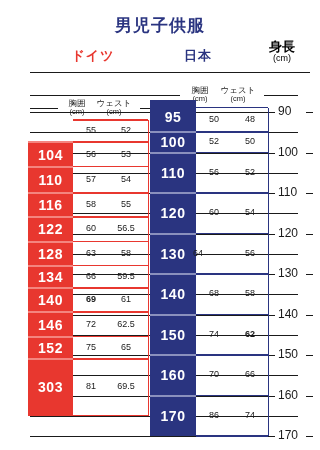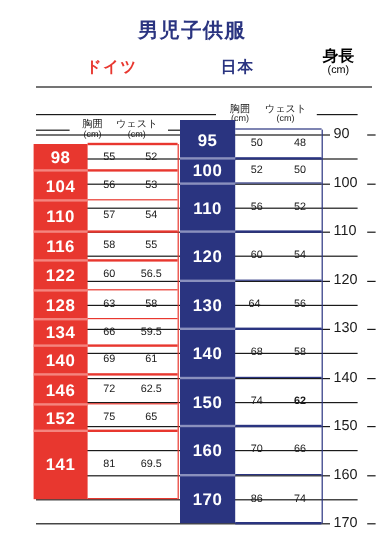--- a/index.html
+++ b/index.html
@@ -112,23 +112,20 @@
     <div class="tickline" style="left:30px;top:334.75px;width:268px;"></div>
     <div class="tickline" style="left:30px;top:375.25px;width:268px;"></div>
     <div class="tickline" style="left:30px;top:415.75px;width:268px;"></div>
     <div class="subhead" style="left:60px;top:99px;width:78px;"><span style="display: inline-block; width: 30px;">胸囲<span class="u">(cm)</span></span><span style="display: inline-block; width: 44px;">ウェスト<span class="u">(cm)</span></span></div>
     <div class="subhead" style="left:182px;top:86px;width:80px;"><span style="display: inline-block; width: 32px;">胸囲<span class="u">(cm)</span></span><span style="display: inline-block; width: 44px;">ウェスト<span class="u">(cm)</span></span></div>
     <div class="rule" style="left:30px;top:108px;width:28px;"></div>
     <div class="rule" style="left:140px;top:108px;width:28px;"></div>
     <div class="rule" style="left:150px;top:95px;width:30px;"></div>
     <div class="rule" style="left:264px;top:95px;width:34px;"></div>
     <div class="rule" style="left:30px;top:95px;width:120px;"></div>
-    <div class="band de" style="left:28px;top:120.1px;width:45px;height:22.275000000000006px;">
-      <div class="sz">98</div>
-    </div>
     <div class="mline de" style="left:73px;top:141.375px;width:75px;"></div>
     <div class="meas" style="left:73px;top:125.23750000000001px;width:36px;">55</div>
     <div class="meas" style="left:108px;top:125.23750000000001px;width:36px;">52</div>
     <div class="band de" style="left:28px;top:142.375px;width:45px;height:24.30000000000001px;">
       <div class="sz">104</div>
     </div>
     <div class="sep de" style="left:28px;top:141.375px;width:45px;"></div>
     <div class="mline de" style="left:73px;top:165.675px;width:75px;"></div>
     <div class="meas" style="left:73px;top:148.525px;width:36px;">56</div>
     <div class="meas" style="left:108px;top:148.525px;width:36px;">53</div>
@@ -165,38 +162,38 @@
     </div>
     <div class="sep de" style="left:28px;top:264.9px;width:45px;"></div>
     <div class="mline de" style="left:73px;top:287.175px;width:75px;"></div>
     <div class="meas" style="left:73px;top:271.0375px;width:36px;">66</div>
     <div class="meas" style="left:108px;top:271.0375px;width:36px;">59.5</div>
     <div class="band de" style="left:28px;top:288.175px;width:45px;height:24.30000000000001px;">
       <div class="sz">140</div>
     </div>
     <div class="sep de" style="left:28px;top:287.175px;width:45px;"></div>
     <div class="mline de" style="left:73px;top:311.475px;width:75px;"></div>
-    <div class="meas" style="left:73px;top:294.32500000000005px;width:36px;">69</div>
+    <div class="meas" style="left:73px;top:294.32500000000005px;width:36px;font-weight:bold;">69</div>
     <div class="meas" style="left:108px;top:294.32500000000005px;width:36px;">61</div>
     <div class="band de" style="left:28px;top:312.475px;width:45px;height:24.299999999999955px;">
       <div class="sz">146</div>
     </div>
     <div class="sep de" style="left:28px;top:311.475px;width:45px;"></div>
     <div class="mline de" style="left:73px;top:335.775px;width:75px;"></div>
     <div class="meas" style="left:73px;top:318.625px;width:36px;">72</div>
     <div class="meas" style="left:108px;top:318.625px;width:36px;">62.5</div>
     <div class="band de" style="left:28px;top:336.775px;width:45px;height:22.275000000000034px;">
       <div class="sz">152</div>
     </div>
     <div class="sep de" style="left:28px;top:335.775px;width:45px;"></div>
     <div class="mline de" style="left:73px;top:358.05px;width:75px;"></div>
     <div class="meas" style="left:73px;top:341.9125px;width:36px;">75</div>
     <div class="meas" style="left:108px;top:341.9125px;width:36px;">65</div>
     <div class="band de" style="left:28px;top:359.05px;width:45px;height:56.69999999999999px;">
-      <div class="sz">141</div>
+      <div class="sz">303</div>
     </div>
     <div class="sep de" style="left:28px;top:358.05px;width:45px;"></div>
     <div class="mline de" style="left:73px;top:414.75px;width:75px;"></div>
     <div class="meas" style="left:73px;top:381.4px;width:36px;">81</div>
     <div class="meas" style="left:108px;top:381.4px;width:36px;">69.5</div>
     <div class="mline de" style="left:73px;top:119.1px;width:75px;"></div>
     <div class="vline de" style="left:148px;top:120.1px;height:295.65px;"></div>
     <div class="band jp" style="left:150px;top:100px;width:46px;height:34px;">
       <div class="sz">95</div>
     </div>
@@ -222,21 +219,21 @@
     </div>
     <div class="sep jp" style="left:150px;top:192px;width:46px;"></div>
     <div class="mline jp" style="left:196px;top:232.5px;width:72px;"></div>
     <div class="meas" style="left:196px;top:207.25px;width:36px;">60</div>
     <div class="meas" style="left:232px;top:207.25px;width:36px;">54</div>
     <div class="band jp" style="left:150px;top:233.5px;width:46px;height:40.5px;">
       <div class="sz">130</div>
     </div>
     <div class="sep jp" style="left:150px;top:232.5px;width:46px;"></div>
     <div class="mline jp" style="left:196px;top:273px;width:72px;"></div>
-    <div class="meas" style="left:194px;top:247.75px;width:36px;">64</div>
+    <div class="meas" style="left:180px;top:247.75px;width:36px;">64</div>
     <div class="meas" style="left:232px;top:247.75px;width:36px;">56</div>
     <div class="band jp" style="left:150px;top:274px;width:46px;height:40.5px;">
       <div class="sz">140</div>
     </div>
     <div class="sep jp" style="left:150px;top:273px;width:46px;"></div>
     <div class="mline jp" style="left:196px;top:313.5px;width:72px;"></div>
     <div class="meas" style="left:196px;top:288.25px;width:36px;">68</div>
     <div class="meas" style="left:232px;top:288.25px;width:36px;">58</div>
     <div class="band jp" style="left:150px;top:314.5px;width:46px;height:40.5px;">
       <div class="sz">150</div>

